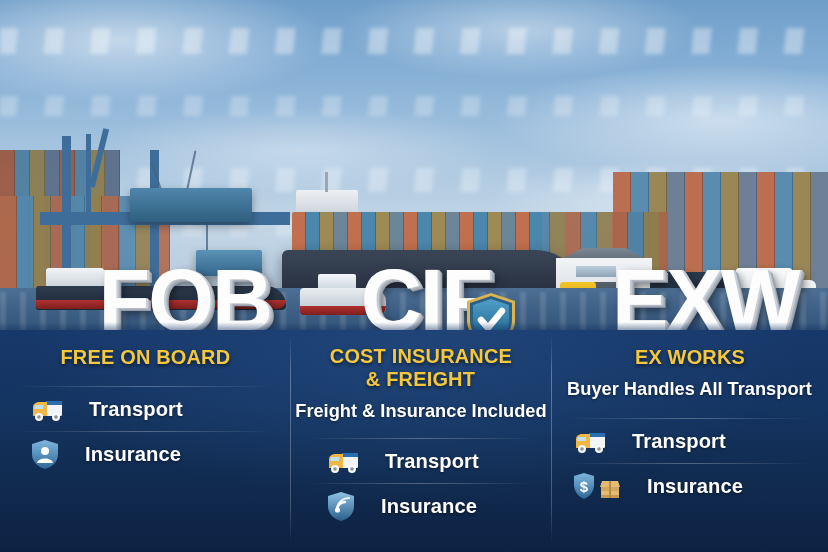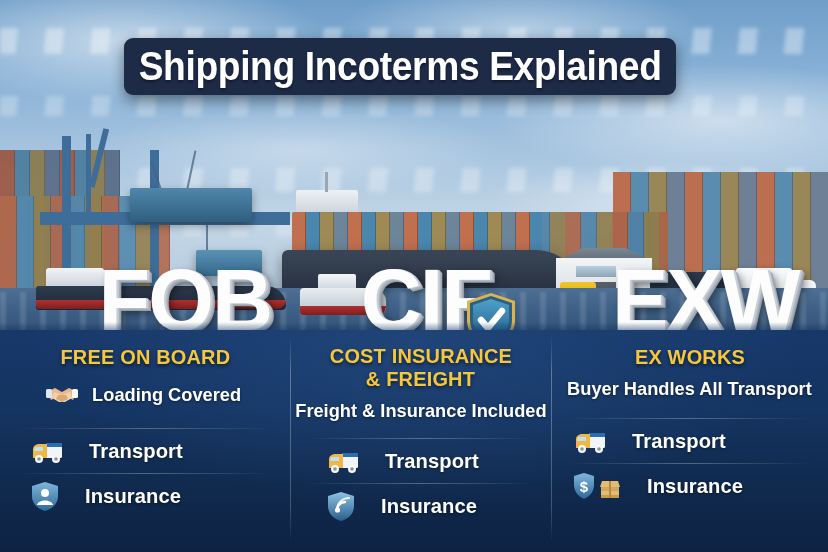--- a/index.html
+++ b/index.html
@@ -234,23 +234,20 @@
   <div class="water"></div>
   <div class="waterglint"></div>
 
   <div class="v1-deck"></div>
   <div class="v1-hull"></div>
   <div class="v1-stripe"></div>
   <div class="tug-cab"></div>
   <div class="tug-hull"></div>
   <div class="tug-base"></div>
 
-  <div class="title-bar">
-    <span>Shipping Incoterms Explained</span>
-  </div>
 
   <div class="term term-fob">FOB</div>
   <div class="term term-cif">CIF</div>
   <div class="term term-exw">EXW</div>
 
   <svg class="cif-shield" viewBox="0 0 52 58">
     <path d="M26 1 L50 9 V28 C50 43 38 53 26 57 C14 53 2 43 2 28 V9 Z" fill="#d9b450"></path>
     <path d="M26 4 L47 11 V28 C47 41 36 50 26 54 C16 50 5 41 5 28 V11 Z" fill="#2a5f86"></path>
     <path d="M26 7 L44 13 V28 C44 39 35 47 26 51 C17 47 8 39 8 28 V13 Z" fill="url(#shg)"></path>
     <defs>
@@ -265,30 +262,20 @@
   <div class="panel-top-fade"></div>
   <div class="panel"></div>
   <div class="vdiv vdiv-a"></div>
   <div class="vdiv vdiv-b"></div>
 
   <div class="cols">
 
     <div class="col col-fob">
       <div class="col-head">FREE ON BOARD</div>
 
-      <div class="feature-row">
-        <svg class="ico" viewBox="0 0 34 30">
-          <path d="M2 12 L10 8 L17 12 L24 8 L32 12 L28 20 L22 17 L17 21 L12 17 L6 20 Z" fill="#e8b98a"></path>
-          <path d="M9 12 L17 15 L25 12 L27 18 L20 22 L14 22 L7 18 Z" fill="#f3d3ae"></path>
-          <path d="M13 15 L21 15 L23 19 L17 22 L11 19 Z" fill="#dba871"></path>
-          <rect x="27" y="9" width="6" height="9" rx="1.5" fill="#f7f9fb"></rect>
-          <rect x="1" y="9" width="6" height="9" rx="1.5" fill="#dfe6ec"></rect>
-        </svg>
-        <span class="feature" style="margin-top:0">Loading Covered</span>
-      </div>
 
       <div class="rows">
         <div class="hrule" style="margin-top:12px"></div>
         <div class="row">
           <svg class="ico" viewBox="0 0 34 30">
             <rect x="16" y="7" width="16" height="15" rx="1.5" fill="#f2f5f8"></rect>
             <rect x="16" y="7" width="16" height="4" fill="#2c6fb0"></rect>
             <path d="M3 13 C3 10 6 8 10 8 L17 8 L17 22 L3 22 Z" fill="#f0b744"></path>
             <path d="M5 11 L13 11 L13 15 L4 15 Z" fill="#bfe0f2"></path>
             <circle cx="9" cy="23" r="4" fill="#f7f8fa"></circle>

